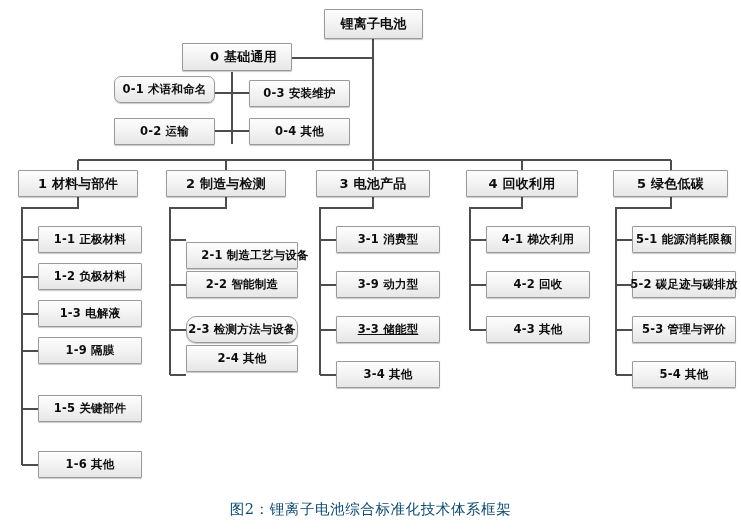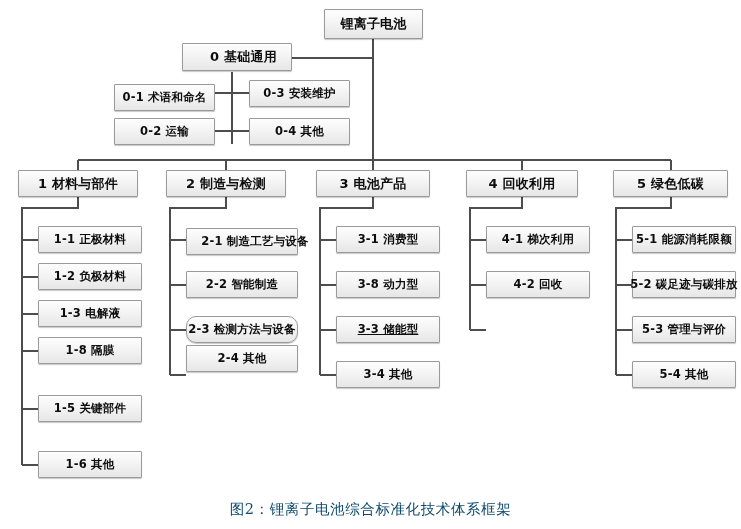--- a/index.html
+++ b/index.html
@@ -128,53 +128,54 @@
       <path d="M 616 330 L 632 330"></path>
       <path d="M 616 375 L 632 375"></path>
 
     </g>
   </svg>
 
   <div class="node root" style="left:324px; top:9px; width:99px; height:30px;">锂离子电池</div>
 
   <div class="node lvl0" style="left:182px; top:43px; width:110px; height:28px;">0 基础通用</div>
 
-  <div class="node lvl0child" style="left:114px; top:84px; width:101px; height:27px;">0-1 术语和命名</div>
+  <div class="node lvl0child" style="left:114px; top:76px; width:101px; height:27px;border-radius:7px;">0-1 术语和命名</div>
 
   <div class="node lvl0child" style="left:249px; top:80px; width:101px; height:27px;">0-3 安装维护</div>
 
   <div class="node lvl0child" style="left:114px; top:118px; width:101px; height:27px;">0-2 运输</div>
 
   <div class="node lvl0child" style="left:249px; top:118px; width:101px; height:27px;">0-4 其他</div>
 
   <div class="node lvl1" style="left:18px; top:170px; width:120px; height:27px;">1 材料与部件</div>
   <div class="node lvl1" style="left:166px; top:170px; width:120px; height:27px;">2 制造与检测</div>
   <div class="node lvl1" style="left:316px; top:170px; width:114px; height:27px;">3 电池产品</div>
   <div class="node lvl1" style="left:466px; top:170px; width:112px; height:27px;">4 回收利用</div>
   <div class="node lvl1" style="left:613px; top:170px; width:115px; height:27px;">5 绿色低碳</div>
 
   <div class="node lvl2" style="left:38px; top:226px; width:104px; height:27px;">1-1 正极材料</div>
   <div class="node lvl2" style="left:38px; top:263px; width:104px; height:27px;">1-2 负极材料</div>
   <div class="node lvl2" style="left:38px; top:300px; width:104px; height:27px;">1-3 电解液</div>
-  <div class="node lvl2" style="left:38px; top:337px; width:104px; height:27px;">1-8 隔膜</div>
+  <div class="node lvl2" style="left:38px; top:337px; width:104px; height:27px;">1-9 隔膜</div>
   <div class="node lvl2" style="left:38px; top:395px; width:104px; height:27px;">1-5 关键部件</div>
   <div class="node lvl2" style="left:38px; top:451px; width:104px; height:27px;">1-6 其他</div>
 
-  <div class="node lvl2" style="left:186px; top:228px; width:112px; height:27px;padding-left:26px;">2-1 制造工艺与设备</div>
+  <div class="node lvl2" style="left:186px; top:242px; width:112px; height:27px;padding-left:26px;">2-1 制造工艺与设备</div>
   <div class="node lvl2" style="left:186px; top:271px; width:112px; height:27px;">2-2 智能制造</div>
   <div class="node lvl2" style="left:186px; top:316px; width:112px; height:27px;border-radius:10px;">2-3 检测方法与设备</div>
   <div class="node lvl2" style="left:186px; top:345px; width:112px; height:27px;">2-4 其他</div>
 
   <div class="node lvl2" style="left:336px; top:226px; width:104px; height:27px;">3-1 消费型</div>
-  <div class="node lvl2" style="left:336px; top:271px; width:104px; height:27px;">3-8 动力型</div>
+  <div class="node lvl2" style="left:336px; top:271px; width:104px; height:27px;">3-9 动力型</div>
   <div class="node lvl2" style="left:336px; top:316px; width:104px; height:27px;text-decoration:underline;">3-3 储能型</div>
   <div class="node lvl2" style="left:336px; top:361px; width:104px; height:27px;">3-4 其他</div>
 
   <div class="node lvl2" style="left:486px; top:226px; width:104px; height:27px;">4-1 梯次利用</div>
   <div class="node lvl2" style="left:486px; top:271px; width:104px; height:27px;">4-2 回收</div>
+  <div class="node lvl2" style="left:486px; top:316px; width:104px; height:27px;">4-3 其他</div>
 
   <div class="node lvl2" style="left:632px; top:226px; width:104px; height:27px;">5-1 能源消耗限额</div>
   <div class="node lvl2" style="left:632px; top:271px; width:104px; height:27px;">5-2 碳足迹与碳排放</div>
   <div class="node lvl2" style="left:632px; top:316px; width:104px; height:27px;">5-3 管理与评价</div>
   <div class="node lvl2" style="left:632px; top:361px; width:104px; height:27px;">5-4 其他</div>
 
 </div>
 
 <div id="caption">图2：锂离子电池综合标准化技术体系框架</div>
 

